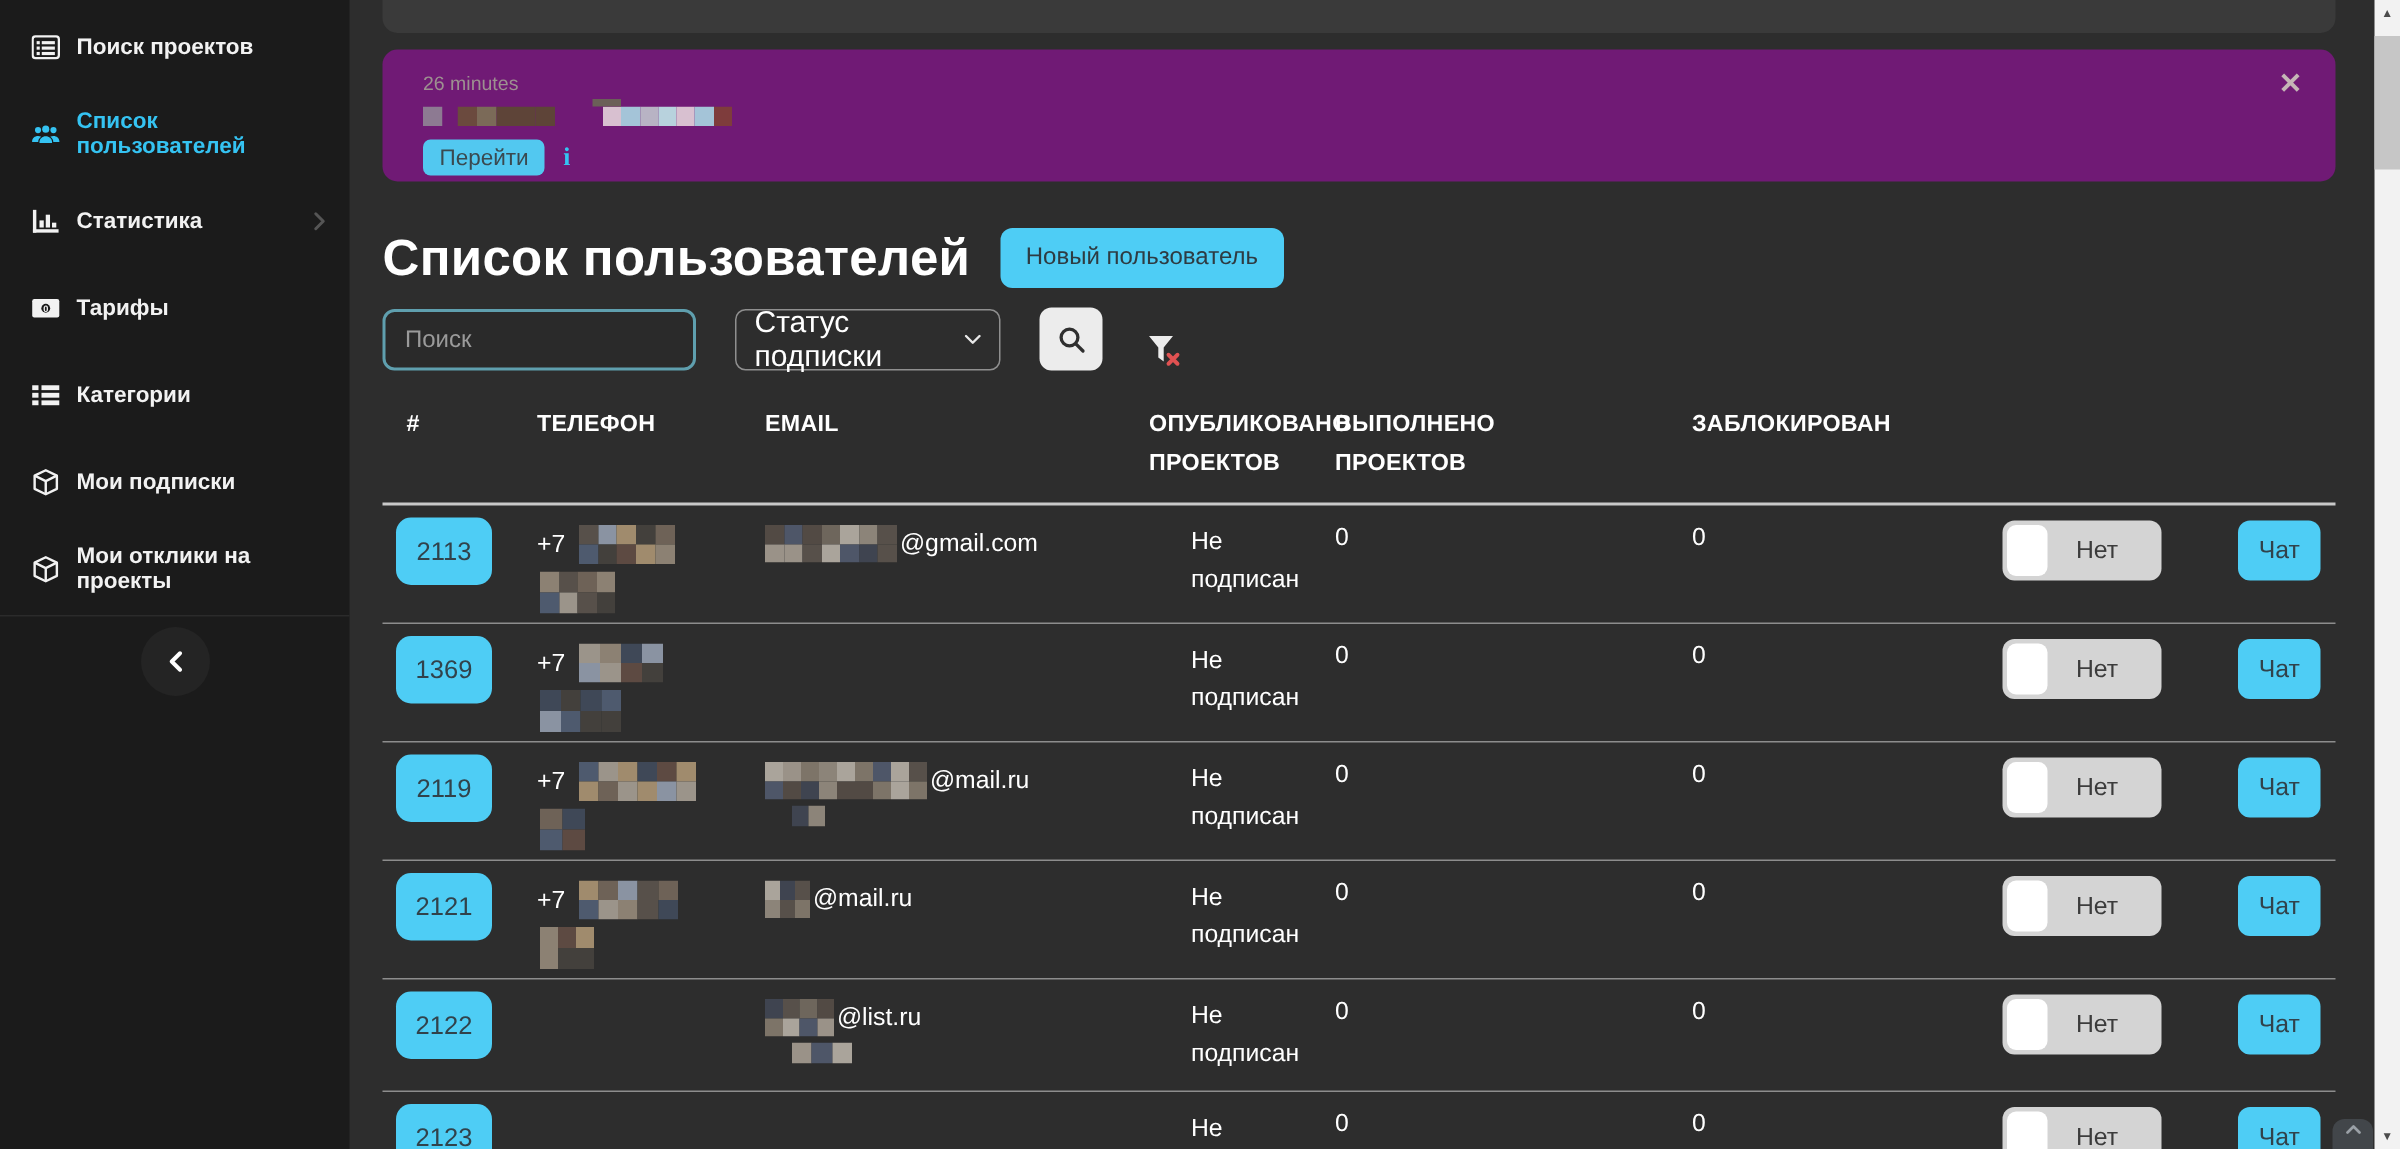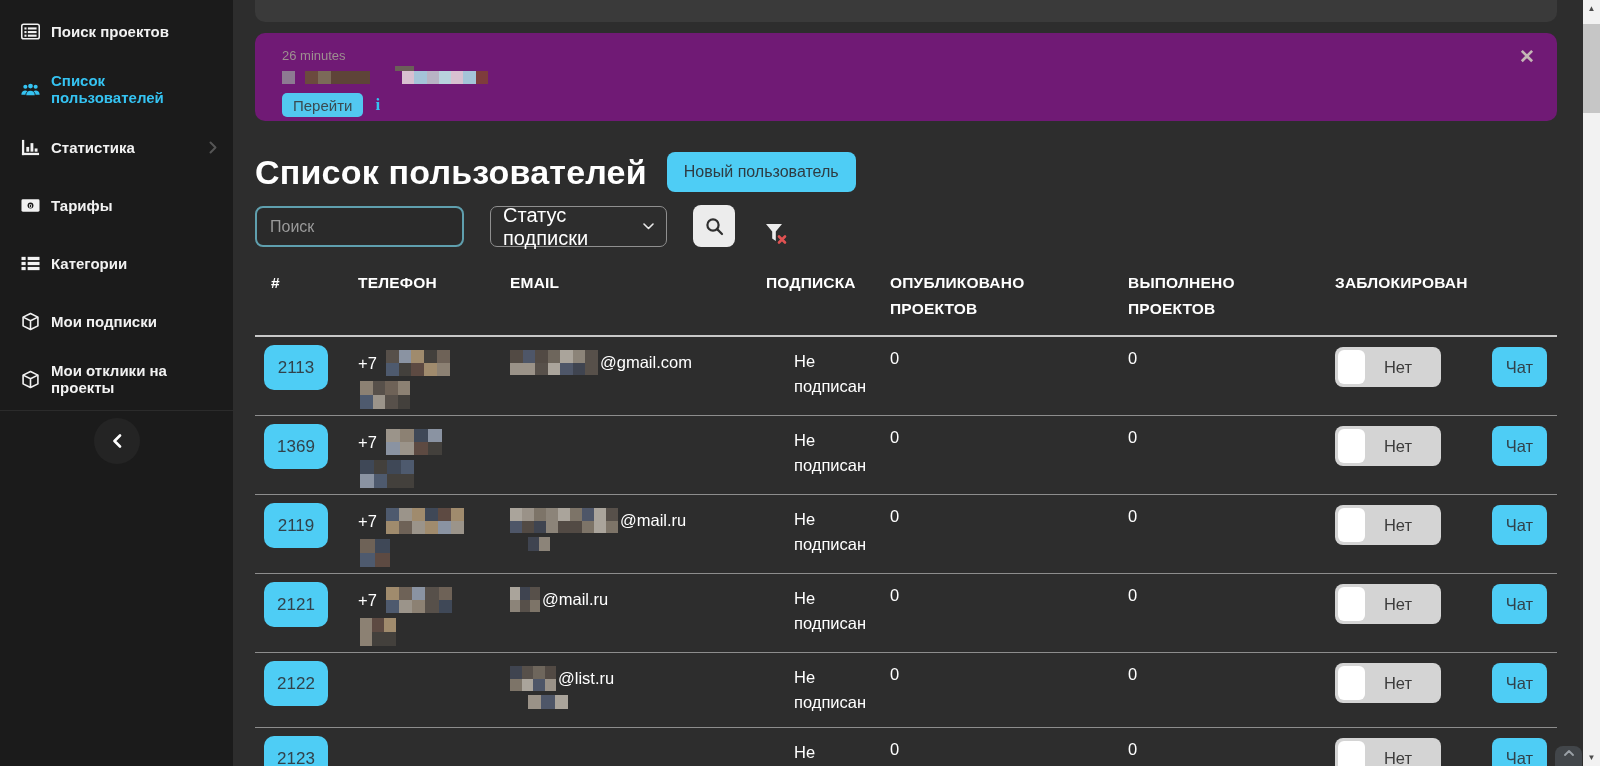--- a/index.html
+++ b/index.html
@@ -285,21 +285,20 @@
           <path d="M3 3h16l-6.2 7.6V20l-3.6-2.6v-6.8z" fill="#ececec"></path>
           <path d="M16 15.5l6 6M22 15.5l-6 6" stroke="#e05252" stroke-width="2.6" stroke-linecap="round"></path>
         </svg>
       </span>
     </div>
 
     <div class="tgrid thead" id="thead">
         <div class="th"><span>#</span></div>
         <div class="th"><span>ТЕЛЕФОН</span></div>
         <div class="th"><span>EMAIL</span></div>
-        <div class="th"><span>ПОДПИСКА</span></div>
         <div class="th"><span class="wrapped">ОПУБЛИКОВАНО ПРОЕКТОВ</span></div>
         <div class="th"><span class="wrapped">ВЫПОЛНЕНО ПРОЕКТОВ</span></div>
         <div class="th"><span>ЗАБЛОКИРОВАН</span></div>
         <div></div>
       </div>
     <div id="tbody">
         <div class="tgrid trow">
           <div class="cell cell-id"><button class="id-btn">2113</button></div>
           <div class="cell">
             <div class="phone-l1">

